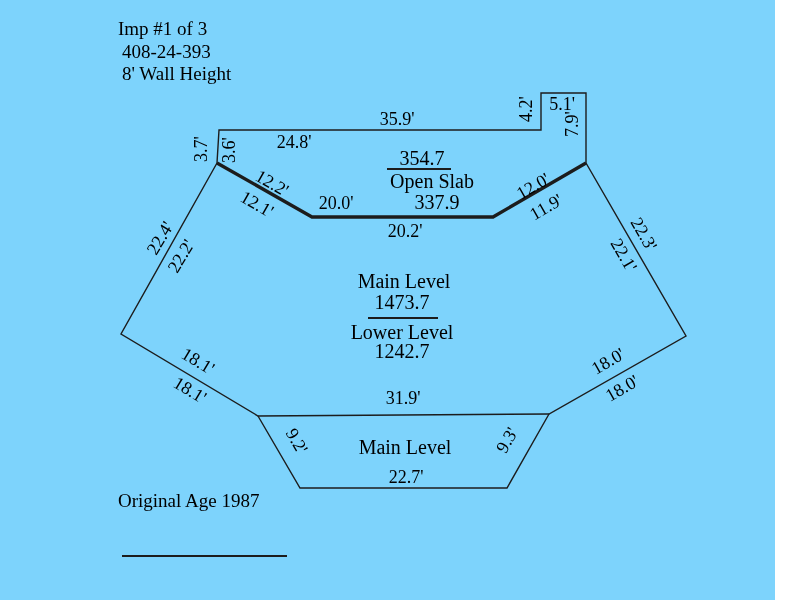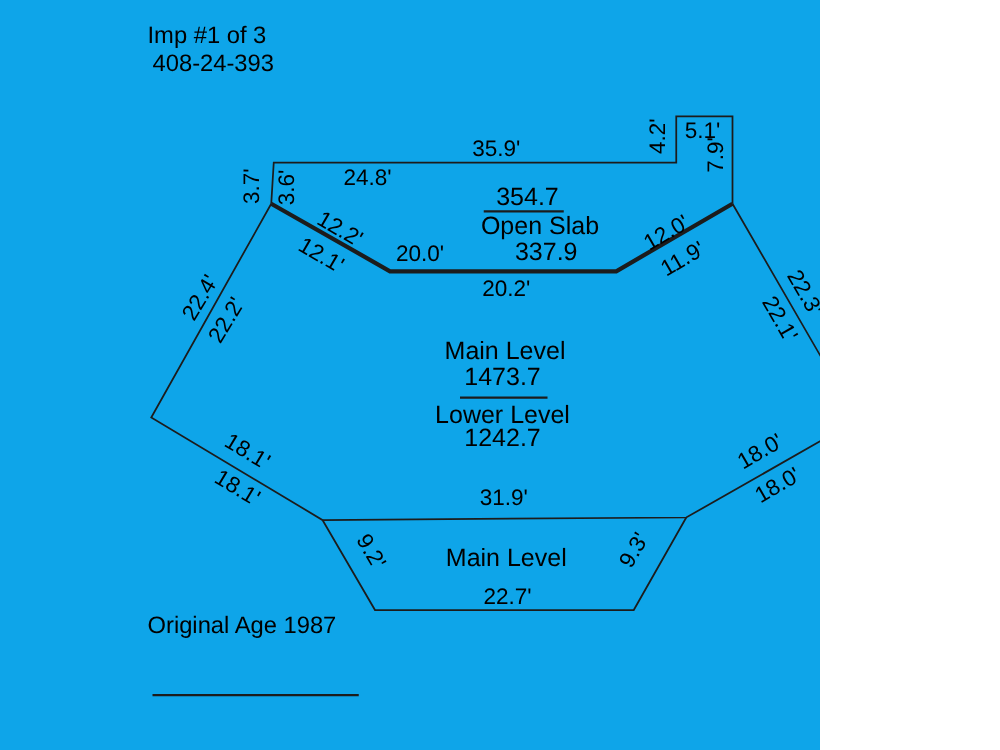--- a/index.html
+++ b/index.html
@@ -1,22 +1,22 @@
 <!DOCTYPE html>
 <html><head>
 <meta charset="utf-8">
 <style>
   html, body { margin: 0; padding: 0; background: #ffffff; }
   #stage {
     position: relative;
-    width: 656px;
+    width: 775px;
     height: 600px;
-    background: #0ea5e9;
+    background: #7dd3fc;
     overflow: hidden;
-    font-family: Liberation Sans, sans-serif;
+    font-family: Liberation Serif, serif;
     color: #000000;
   }
   #sketch-svg {
     position: absolute;
     left: 0; top: 0;
     width: 800px; height: 600px;
   }
   .lbl {
     position: absolute;
     white-space: nowrap;
@@ -51,20 +51,21 @@
 
     <line x1="387" y1="169" x2="451" y2="169" stroke-width="1.8"></line>
 
     <line x1="368" y1="318" x2="438" y2="318" stroke-width="1.8"></line>
 
     <line x1="122" y1="556" x2="287" y2="556" stroke-width="1.8"></line>
   </svg>
 
   <div class="info" style="left:118px; top:19px">Imp #1 of 3</div>
   <div class="info" style="left:122px; top:42px">408-24-393</div>
+  <div class="info" style="left:122px; top:64px">8' Wall Height</div>
 
   <div class="info" style="left:118px; top:491px">Original Age 1987</div>
 
   <div class="lbl area" style="left:422px; top:158px">354.7</div>
   <div class="lbl area" style="left:432px; top:181px">Open Slab</div>
   <div class="lbl area" style="left:437px; top:202px">337.9</div>
 
   <div class="lbl area" style="left:404px; top:281px">Main Level</div>
   <div class="lbl area" style="left:402px; top:302px">1473.7</div>
   <div class="lbl area" style="left:402px; top:332px">Lower Level</div>

